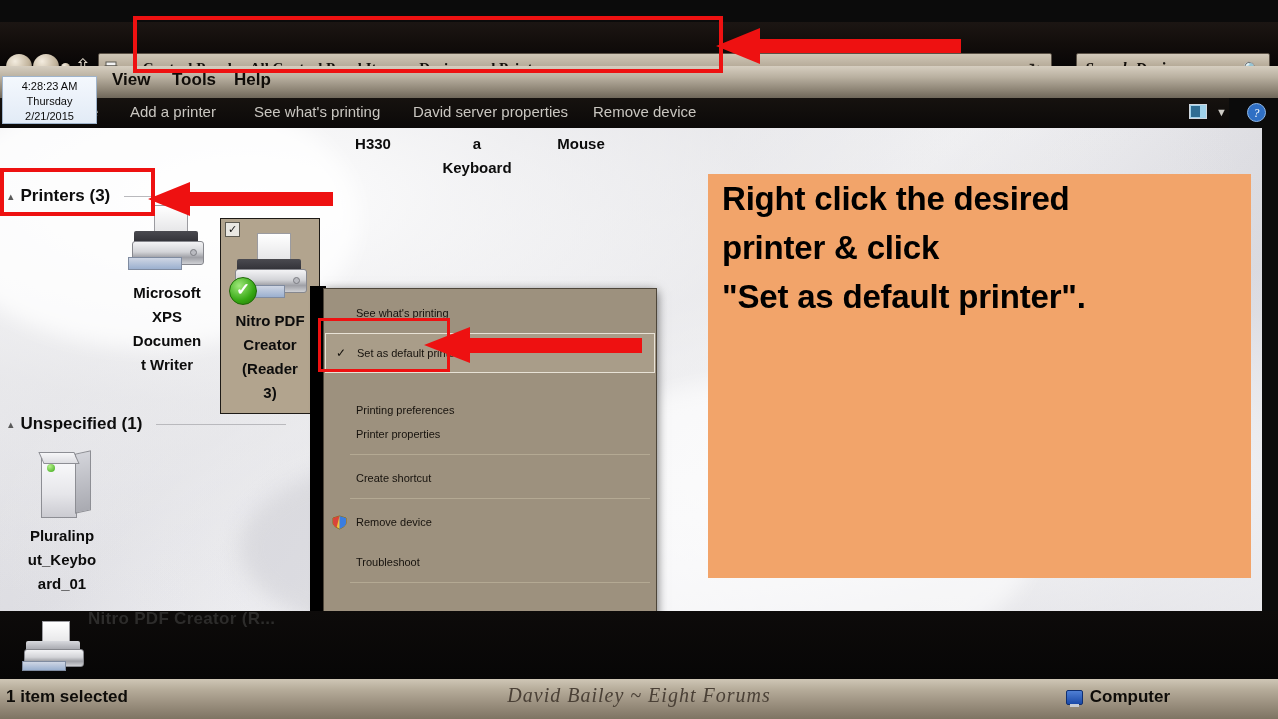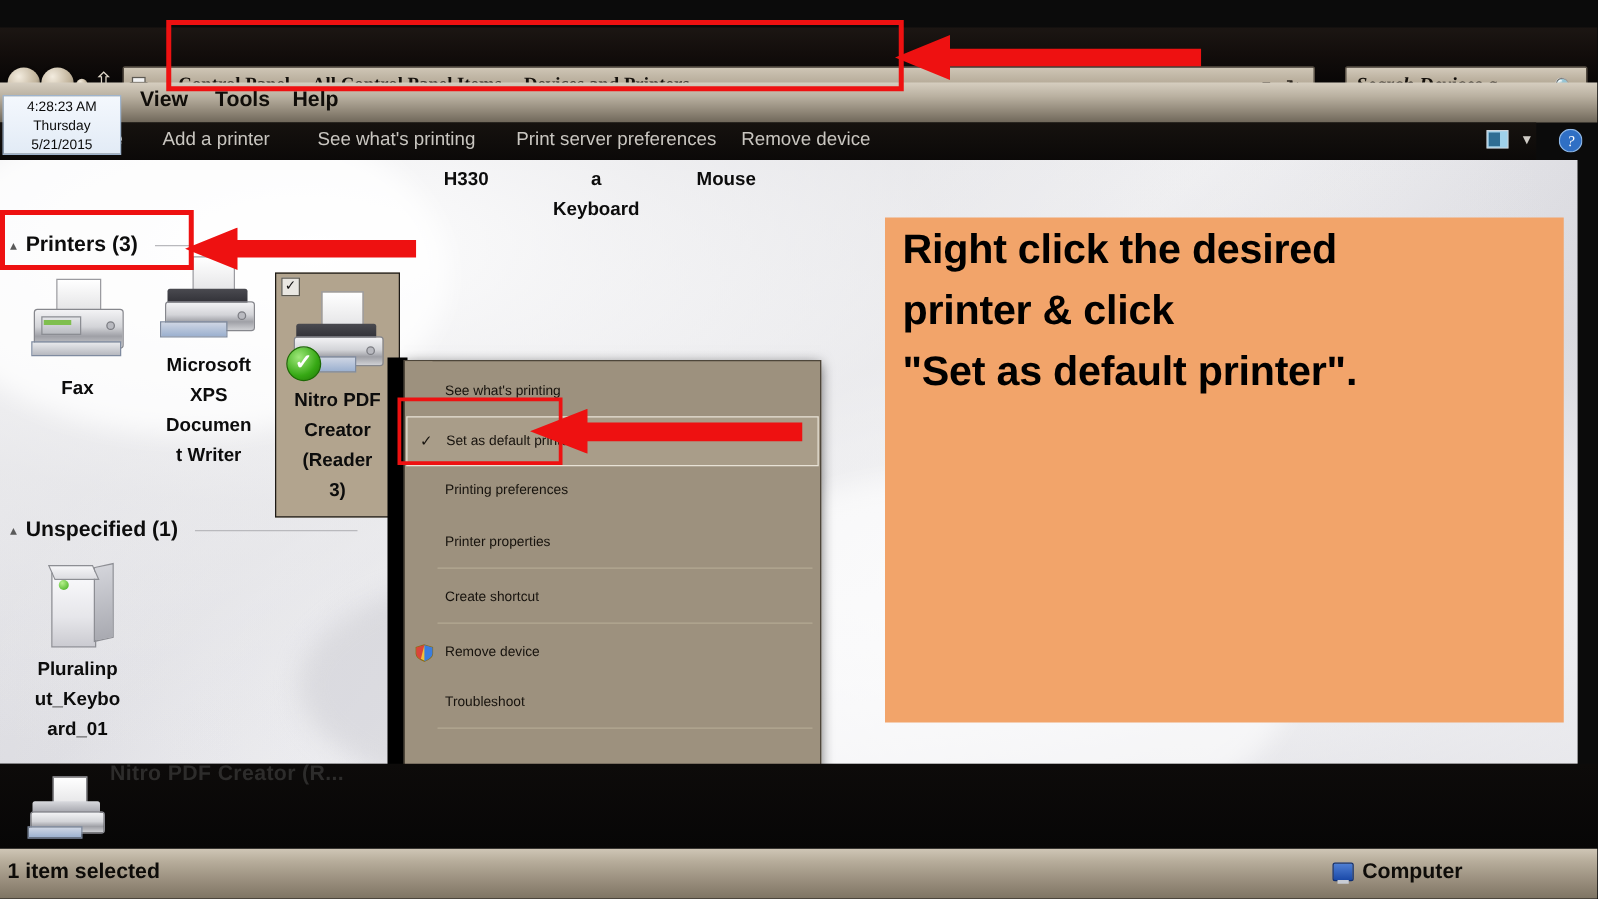--- a/index.html
+++ b/index.html
@@ -209,21 +209,21 @@
   <div class="menubar">
     <div class="menu-item" style="left:112px;">View</div>
     <div class="menu-item" style="left:172px;">Tools</div>
     <div class="menu-item" style="left:234px;">Help</div>
   </div>
 
   <div class="cmdbar">
     <div class="cmd-link" style="left:90px;">e</div>
     <div class="cmd-link" style="left:130px;">Add a printer</div>
     <div class="cmd-link" style="left:254px;">See what's printing</div>
-    <div class="cmd-link" style="left:413px;">Print server preferences</div>
+    <div class="cmd-link" style="left:413px;">David server properties</div>
     <div class="cmd-link" style="left:593px;">Remove device</div>
 
     <div class="cmd-icon" style="left:1189px;top:6px;">
       <svg width="18" height="15" viewBox="0 0 18 15">
           <rect x="0.5" y="0.5" width="17" height="14" fill="#9fd1ea" stroke="#cfd6dd"></rect>
           <rect x="2" y="2" width="9" height="11" fill="#2f6d93"></rect>
         </svg>
     </div>
     <div class="cmd-icon" style="left:1216px;top:8px;color:#cfccc6;font-size:11px;">▼</div>
     <div class="cmd-icon" style="left:1247px;top:5px;">
@@ -242,31 +242,20 @@
     <div class="dev-label" style="left:322px;top:4px;width:102px;">H330</div>
     <div class="dev-label" style="left:424px;top:4px;width:106px;">a<br>Keyboard</div>
     <div class="dev-label" style="left:530px;top:4px;width:102px;">Mouse</div>
 
     <div class="grp-header" style="left:8px;top:58px;width:300px;">
       <span class="grp-caret">▴</span>
       <span class="grp-title">Printers (3)</span>
       <span class="grp-rule" style="width:160px;"></span>
     </div>
 
-    <div class="tile" style="left:12px;top:95px;width:100px;">
-      <div class="pic" style="width:86px;height:76px;">
-        <div class="p-paper" style="left:26px;top:0px;width:34px;height:26px;"></div>
-        <div class="p-body" style="left:8px;top:24px;width:70px;height:30px;"></div>
-        <div class="fax-grid" style="left:14px;top:30px;width:30px;height:13px;"></div>
-        <div class="fax-green" style="left:16px;top:33px;width:22px;height:4px;"></div>
-        <div class="p-tray" style="left:6px;top:50px;width:70px;height:10px;background:linear-gradient(180deg,#e8e9ec,#b7b9c0);"></div>
-        <div class="p-knob" style="left:66px;top:34px;"></div>
-      </div>
-      <div class="tile-label">Fax</div>
-    </div>
 
     <div class="tile" style="left:117px;top:77px;width:100px;">
       <div class="pic" style="width:86px;height:76px;">
         <div class="p-paper" style="left:30px;top:0px;width:32px;height:30px;"></div>
         <div class="p-top" style="left:10px;top:26px;width:64px;height:13px;"></div>
         <div class="p-body" style="left:8px;top:36px;width:70px;height:22px;"></div>
         <div class="p-tray" style="left:4px;top:52px;width:52px;height:11px;"></div>
         <div class="p-knob" style="left:66px;top:44px;"></div>
       </div>
       <div class="tile-label">Microsoft<br>XPS<br>Documen<br>t Writer</div>
@@ -308,21 +297,21 @@
 
     <div class="ctx-item" style="top:5px;height:38px;">
       <span class="lbl">See what's printing</span>
     </div>
 
     <div class="ctx-item hl" style="top:44px;height:40px;">
       <span class="ctx-tick">✓</span>
       <span class="lbl">Set as default printer</span>
     </div>
 
-    <div class="ctx-item" style="top:84px;height:38px;">
+    <div class="ctx-item" style="top:102px;height:38px;">
       <span class="lbl">Printing preferences</span>
     </div>
 
     <div class="ctx-item" style="top:126px;height:38px;">
       <span class="lbl">Printer properties</span>
     </div>
     <div class="ctx-sep" style="top:165px;"></div>
 
     <div class="ctx-item" style="top:170px;height:38px;">
       <span class="lbl">Create shortcut</span>
@@ -362,31 +351,32 @@
         <div class="p-top" style="left:12px;top:14px;width:54px;height:10px;background:linear-gradient(180deg,#d8d9de,#9fa0a7);border-radius:2px;"></div>
         <div class="p-body" style="left:10px;top:22px;width:58px;height:16px;"></div>
         <div class="p-tray" style="left:8px;top:34px;width:42px;height:8px;"></div>
       </div>
     </div>
 
   </div>
   <div class="dp-name">Nitro PDF Creator (R...</div>
 
   <div class="taskbar">
+    <div class="tb-sig">David Bailey ~ Eight Forums</div>
     <div class="tb-left">1 item selected</div>
     <div class="tb-right">
       <span class="mini-monitor"></span>
       <span>Computer</span>
     </div>
   </div>
 
   <div class="clock-tip">
     <div>4:28:23 AM</div>
     <div>Thursday</div>
-    <div>5/21/2015</div>
+    <div>2/21/2015</div>
   </div>
 
   <div class="ann-box" style="left:133px;top:16px;width:590px;height:57px;"></div>
 
   <svg class="ann-arrow" style="left:716px;top:28px;" width="245" height="36" viewBox="0 0 245 36">
     <polygon points="0,18 44,0 44,11 245,11 245,25 44,25 44,36" fill="#ee1111"></polygon>
   </svg>
 
   <div class="ann-box" style="left:0px;top:168px;width:155px;height:48px;"></div>
 

